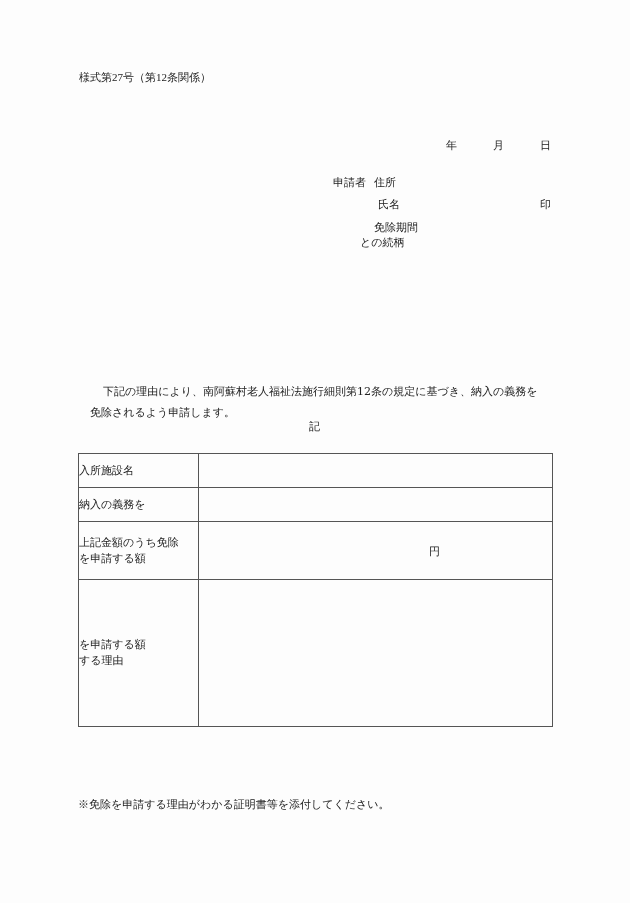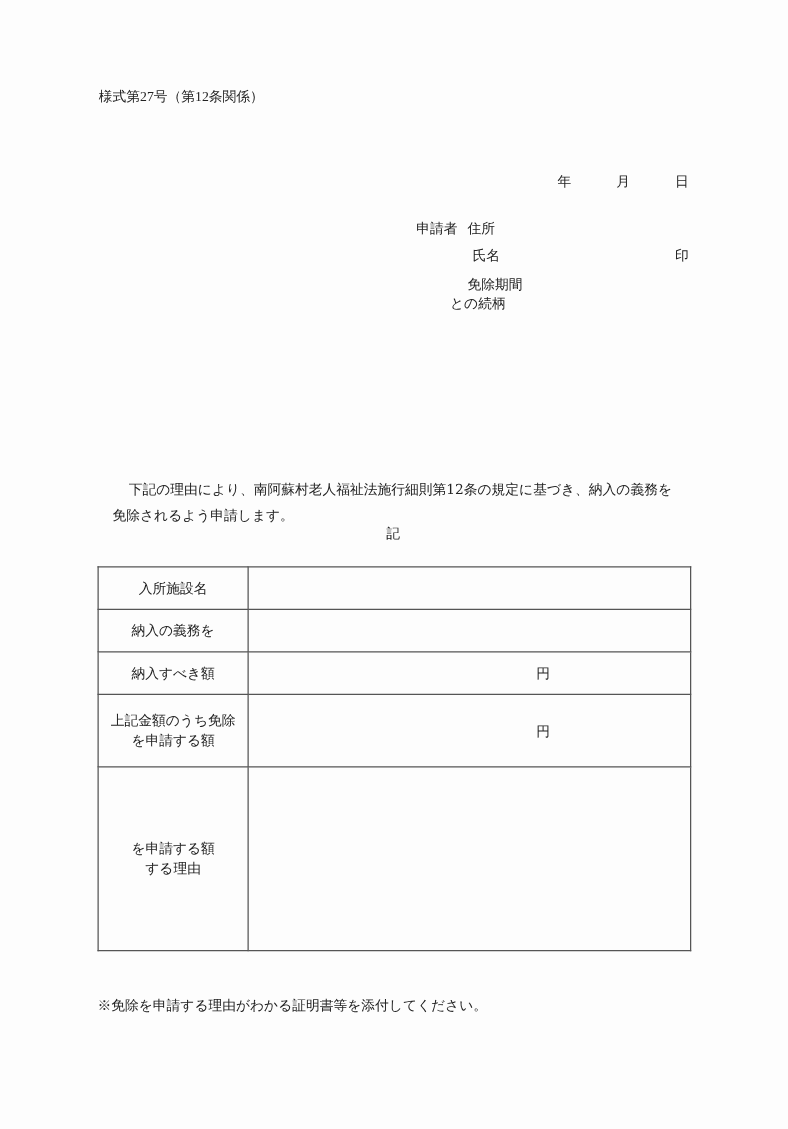--- a/index.html
+++ b/index.html
@@ -7,21 +7,21 @@
          font-family:"DejaVu Serif","Liberation Serif",serif; color:#222; font-size:11px; }
   .abs { position:absolute; white-space:nowrap; }
   .form-no { left:79px; top:70px;font-family:Liberation Serif, serif; }
   .date-row span { position:absolute; top:138px; }
   .lbl { position:absolute; }
   .body-text { position:absolute; left:79px; top:381px; width:480px; line-height:21px;margin-left:11px; }
   .indent { padding-left:13px; }
   .ki { left:309px; top:419px; }
   table.form { position:absolute; left:78px; top:453px; width:475px; border-collapse:collapse; }
   table.form td { border:1.3px solid #555; padding:0; font-size:11px; }
-  td.head { width:119px; text-align:center; line-height:16px; }
+  td.head { width:119px; text-align:left; line-height:16px; }
   td.val { position:relative; }
   .period span { position:absolute; top:50%; transform:translateY(-50%); }
   .yen { position:absolute; left:230px; top:50%; transform:translateY(-50%); }
   .note { left:78px; top:797px; }
 </style>
 </head>
 <body>
 
 <div class="abs form-no">様式第27号（第12条関係）</div>
 
@@ -50,26 +50,20 @@
 <table class="form">
   <tbody>
       <tr style="height:34px">
     <td class="head">入所施設名</td>
     <td class="val"></td>
   </tr>
   <tr style="height:34px">
     <td class="head">納入の義務を</td>
     <td class="val"></td>
   </tr>
-  <tr style="height:34px">
-    <td class="head">納入すべき額</td>
-    <td class="val">
-      <span class="yen">円</span>
-    </td>
-  </tr>
   <tr style="height:58px">
     <td class="head">
       <div>上記金額のうち免除</div>
       <div>を申請する額</div>
     </td>
     <td class="val">
       <span class="yen">円</span>
     </td>
   </tr>
   <tr style="height:147px">

